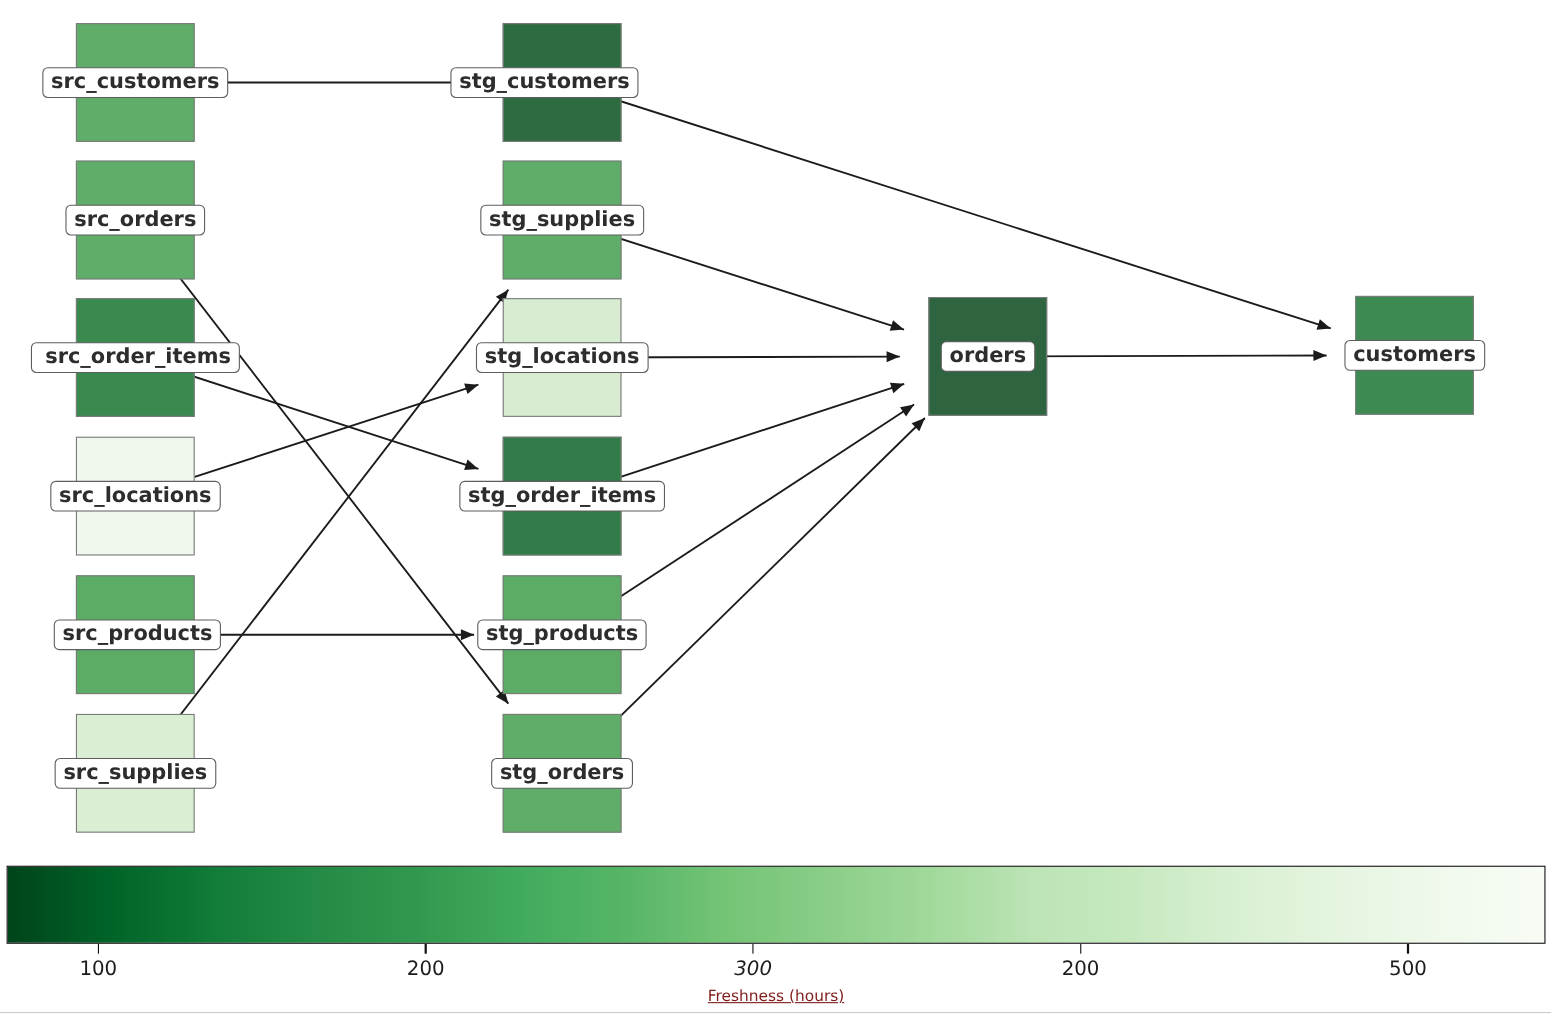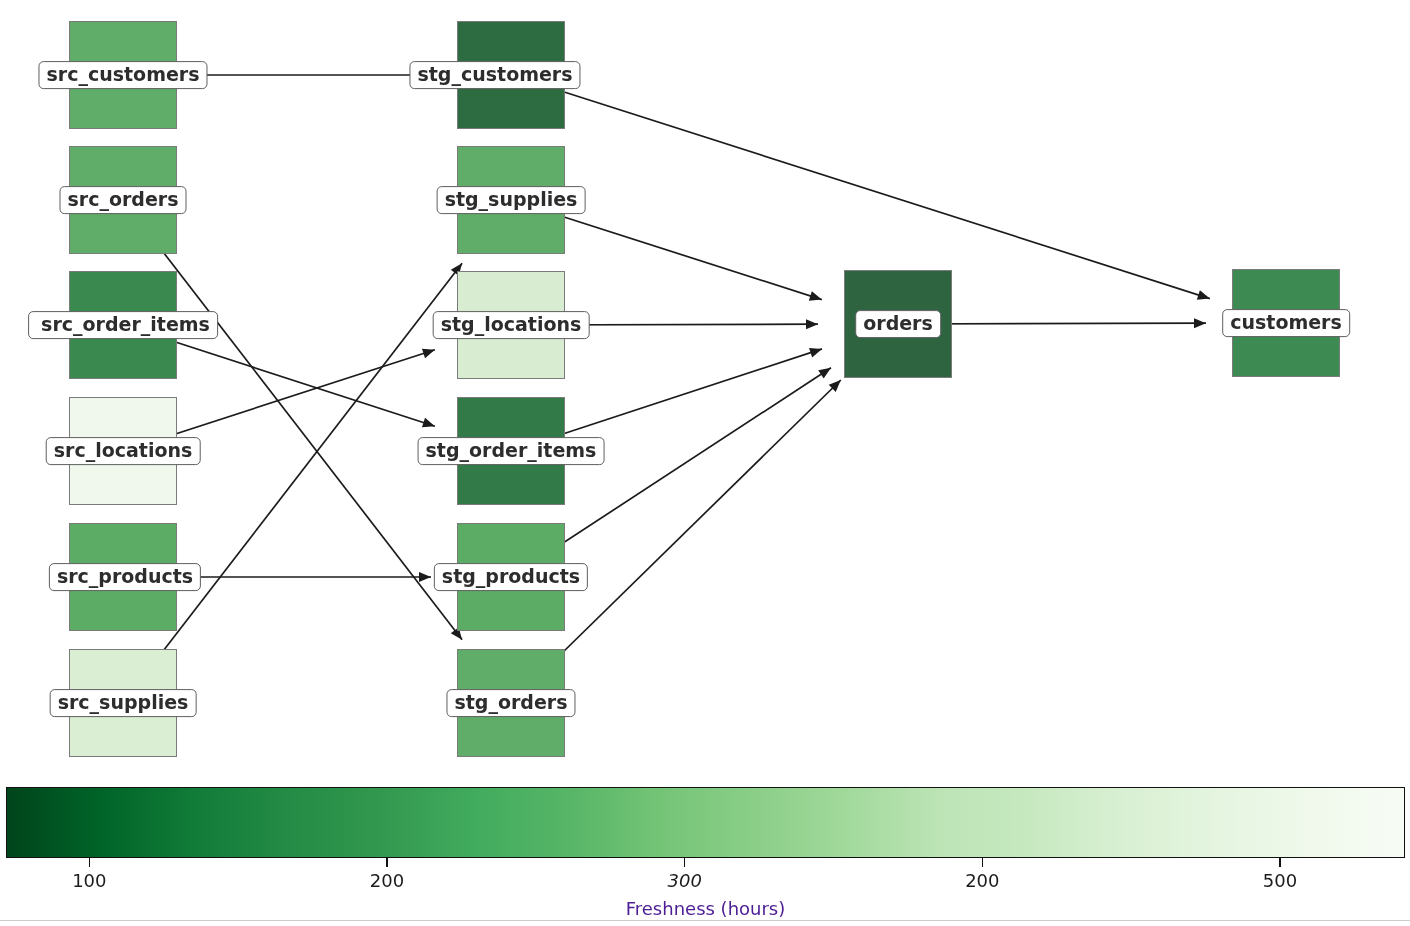--- a/index.html
+++ b/index.html
@@ -14,22 +14,22 @@
         border:1.6px solid #7b7b7b;}
   .nlabel{position:absolute;transform:translate(-50%,-50%);white-space:nowrap;
           background:#ffffff;border:1.6px solid #5e5e5e;border-radius:5px;
           padding:1px 7px 2px 7px;font-size:19px;font-weight:bold;color:#2d2d2d;
           line-height:1.2;}
   .colorbar{position:absolute;left:0;top:0;width:100%;z-index:2;}
   .cbar{position:absolute;box-sizing:border-box;border:1.6px solid #111111;}
   .ctick{position:absolute;width:1.6px;height:9px;background:#111111;}
   .cticklabel{position:absolute;transform:translateX(-50%);font-size:18px;
               color:#1c1c1c;}
-  .cxlabel{position:absolute;transform:translateX(-50%);font-size:18px;
-           color:#4c1d95;}
+  .cxlabel{position:absolute;transform:translateX(-50%);font-size:14px;
+           color:#7f1d1d;text-decoration:underline;}
   .bottom-line{position:absolute;left:0;right:0;top:920px;height:1px;
                background:#cdcdcd;z-index:1;}
 </style>
 </head>
 <body>
 
 <div class="fig">
   <svg id="edge-layer" width="1410" height="926" viewBox="0 0 1410 926">
     <defs>
       <marker id="arrow" markerUnits="userSpaceOnUse" markerWidth="14" markerHeight="12" refX="12.5" refY="5.5" orient="auto">

